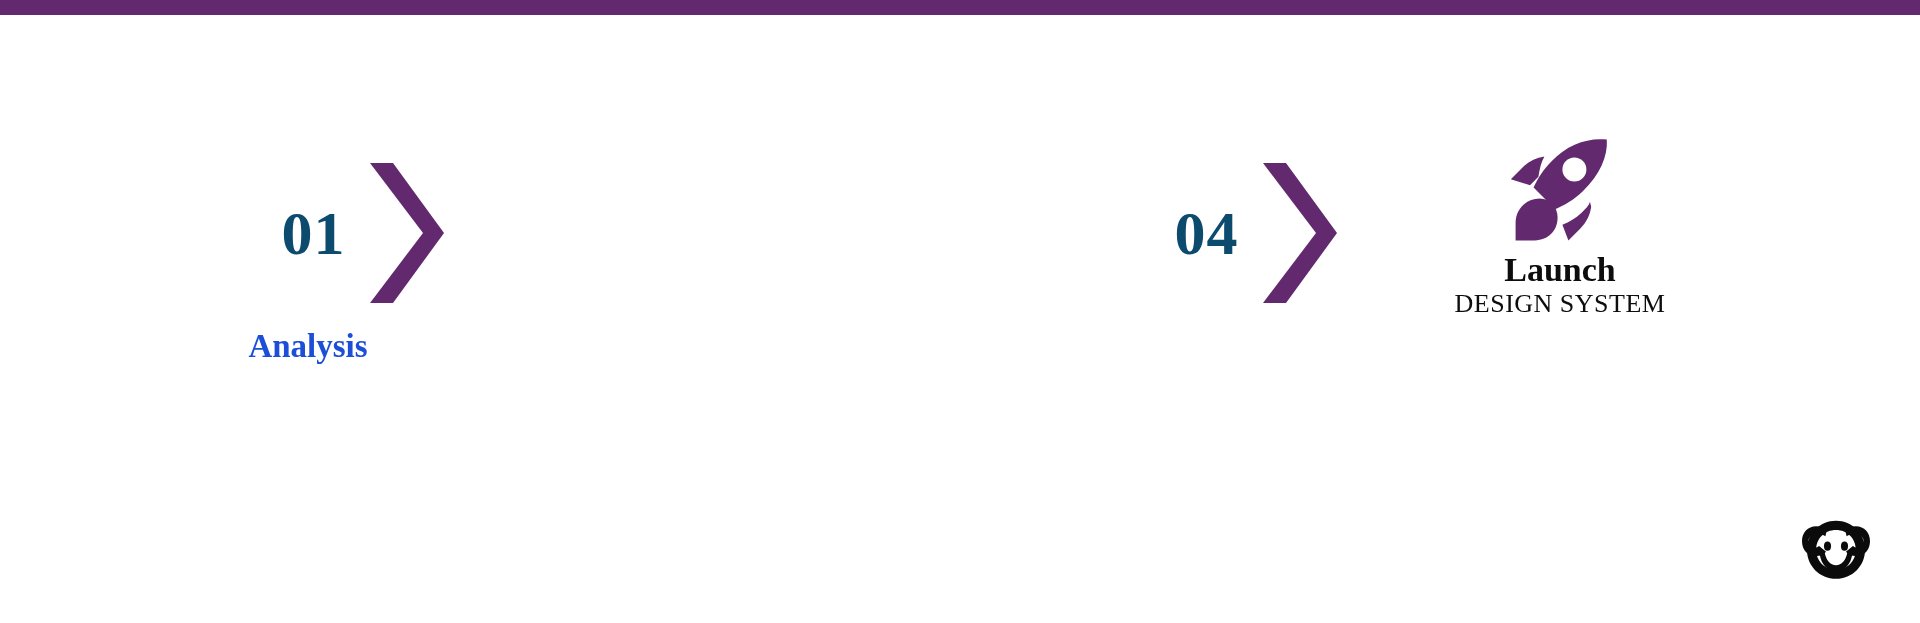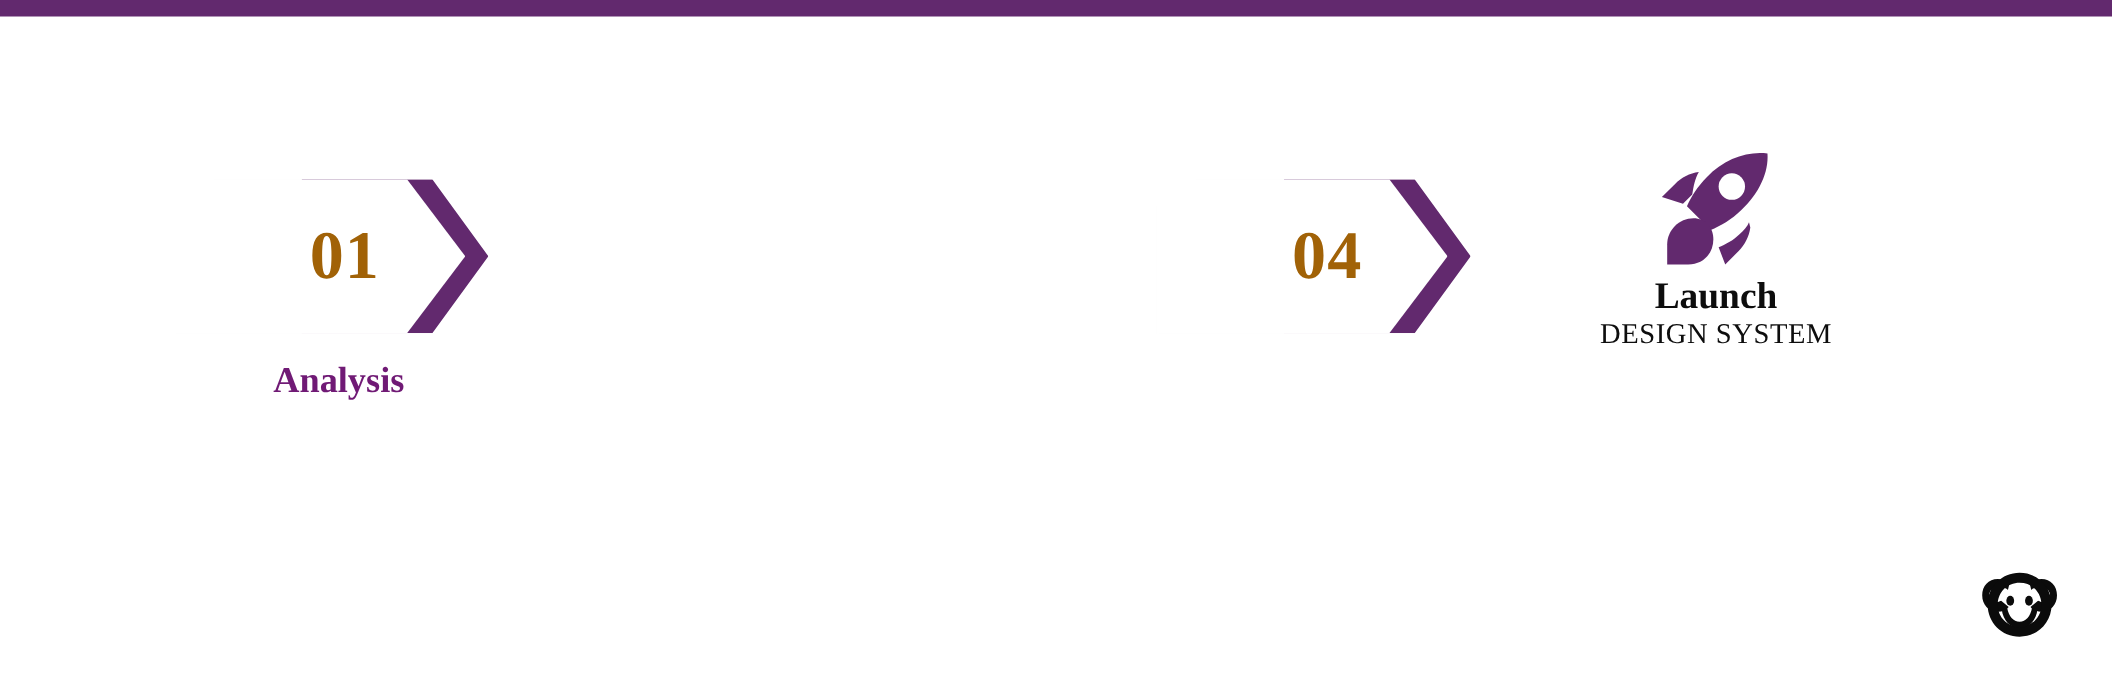--- a/index.html
+++ b/index.html
@@ -78,34 +78,34 @@
     top: 13px;
     width: 265px;
     height: 140px;
     display: flex;
     align-items: center;
     justify-content: center;
     padding-left: 46px;
     box-sizing: border-box;
     font-size: 62px;
     font-weight: bold;
-    color: #a16207;
+    color: #0c4a6e;
     letter-spacing: 1px;
     line-height: 1;
   }
 
   .step-label {
     position: absolute;
     left: -40px;
     top: 178px;
     width: 380px;
     text-align: center;
     font-size: 33px;
     font-weight: bold;
-    color: #701a75;
+    color: #1d4ed8;
     white-space: nowrap;
   }
 
   
   #launch {
     position: absolute;
     left: 1395px;
     top: 130px;
     width: 330px;
     text-align: center;

